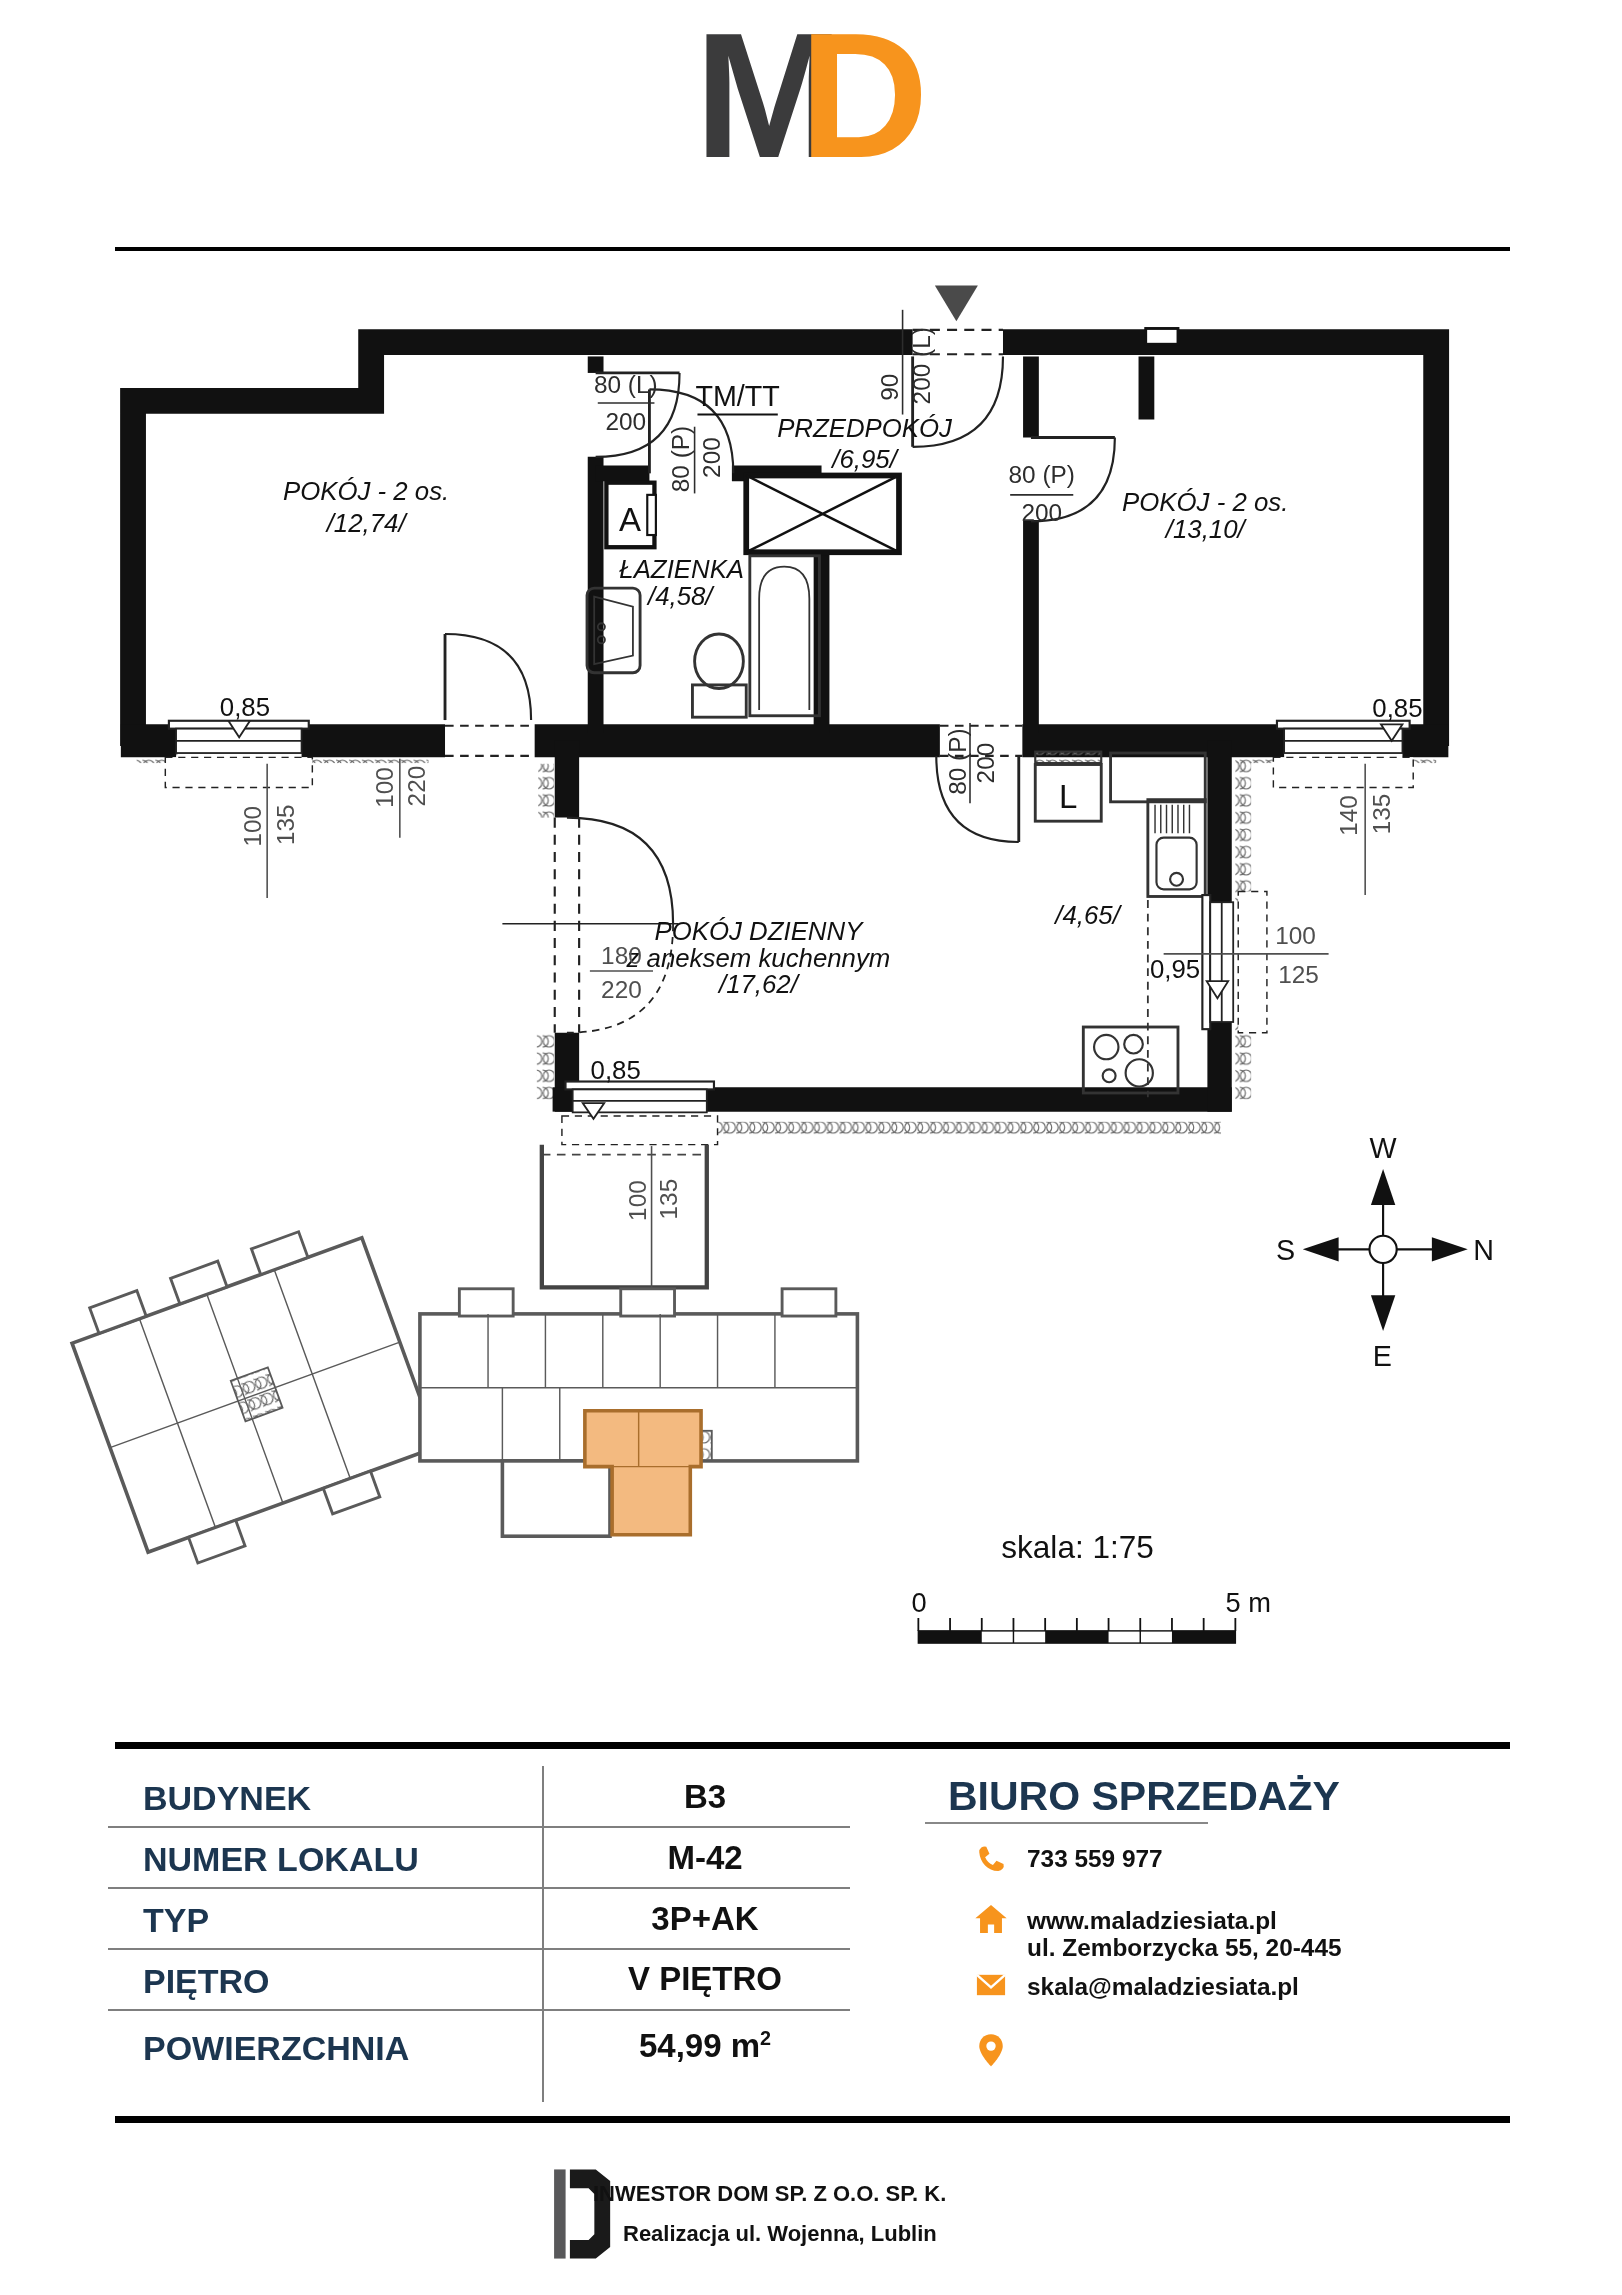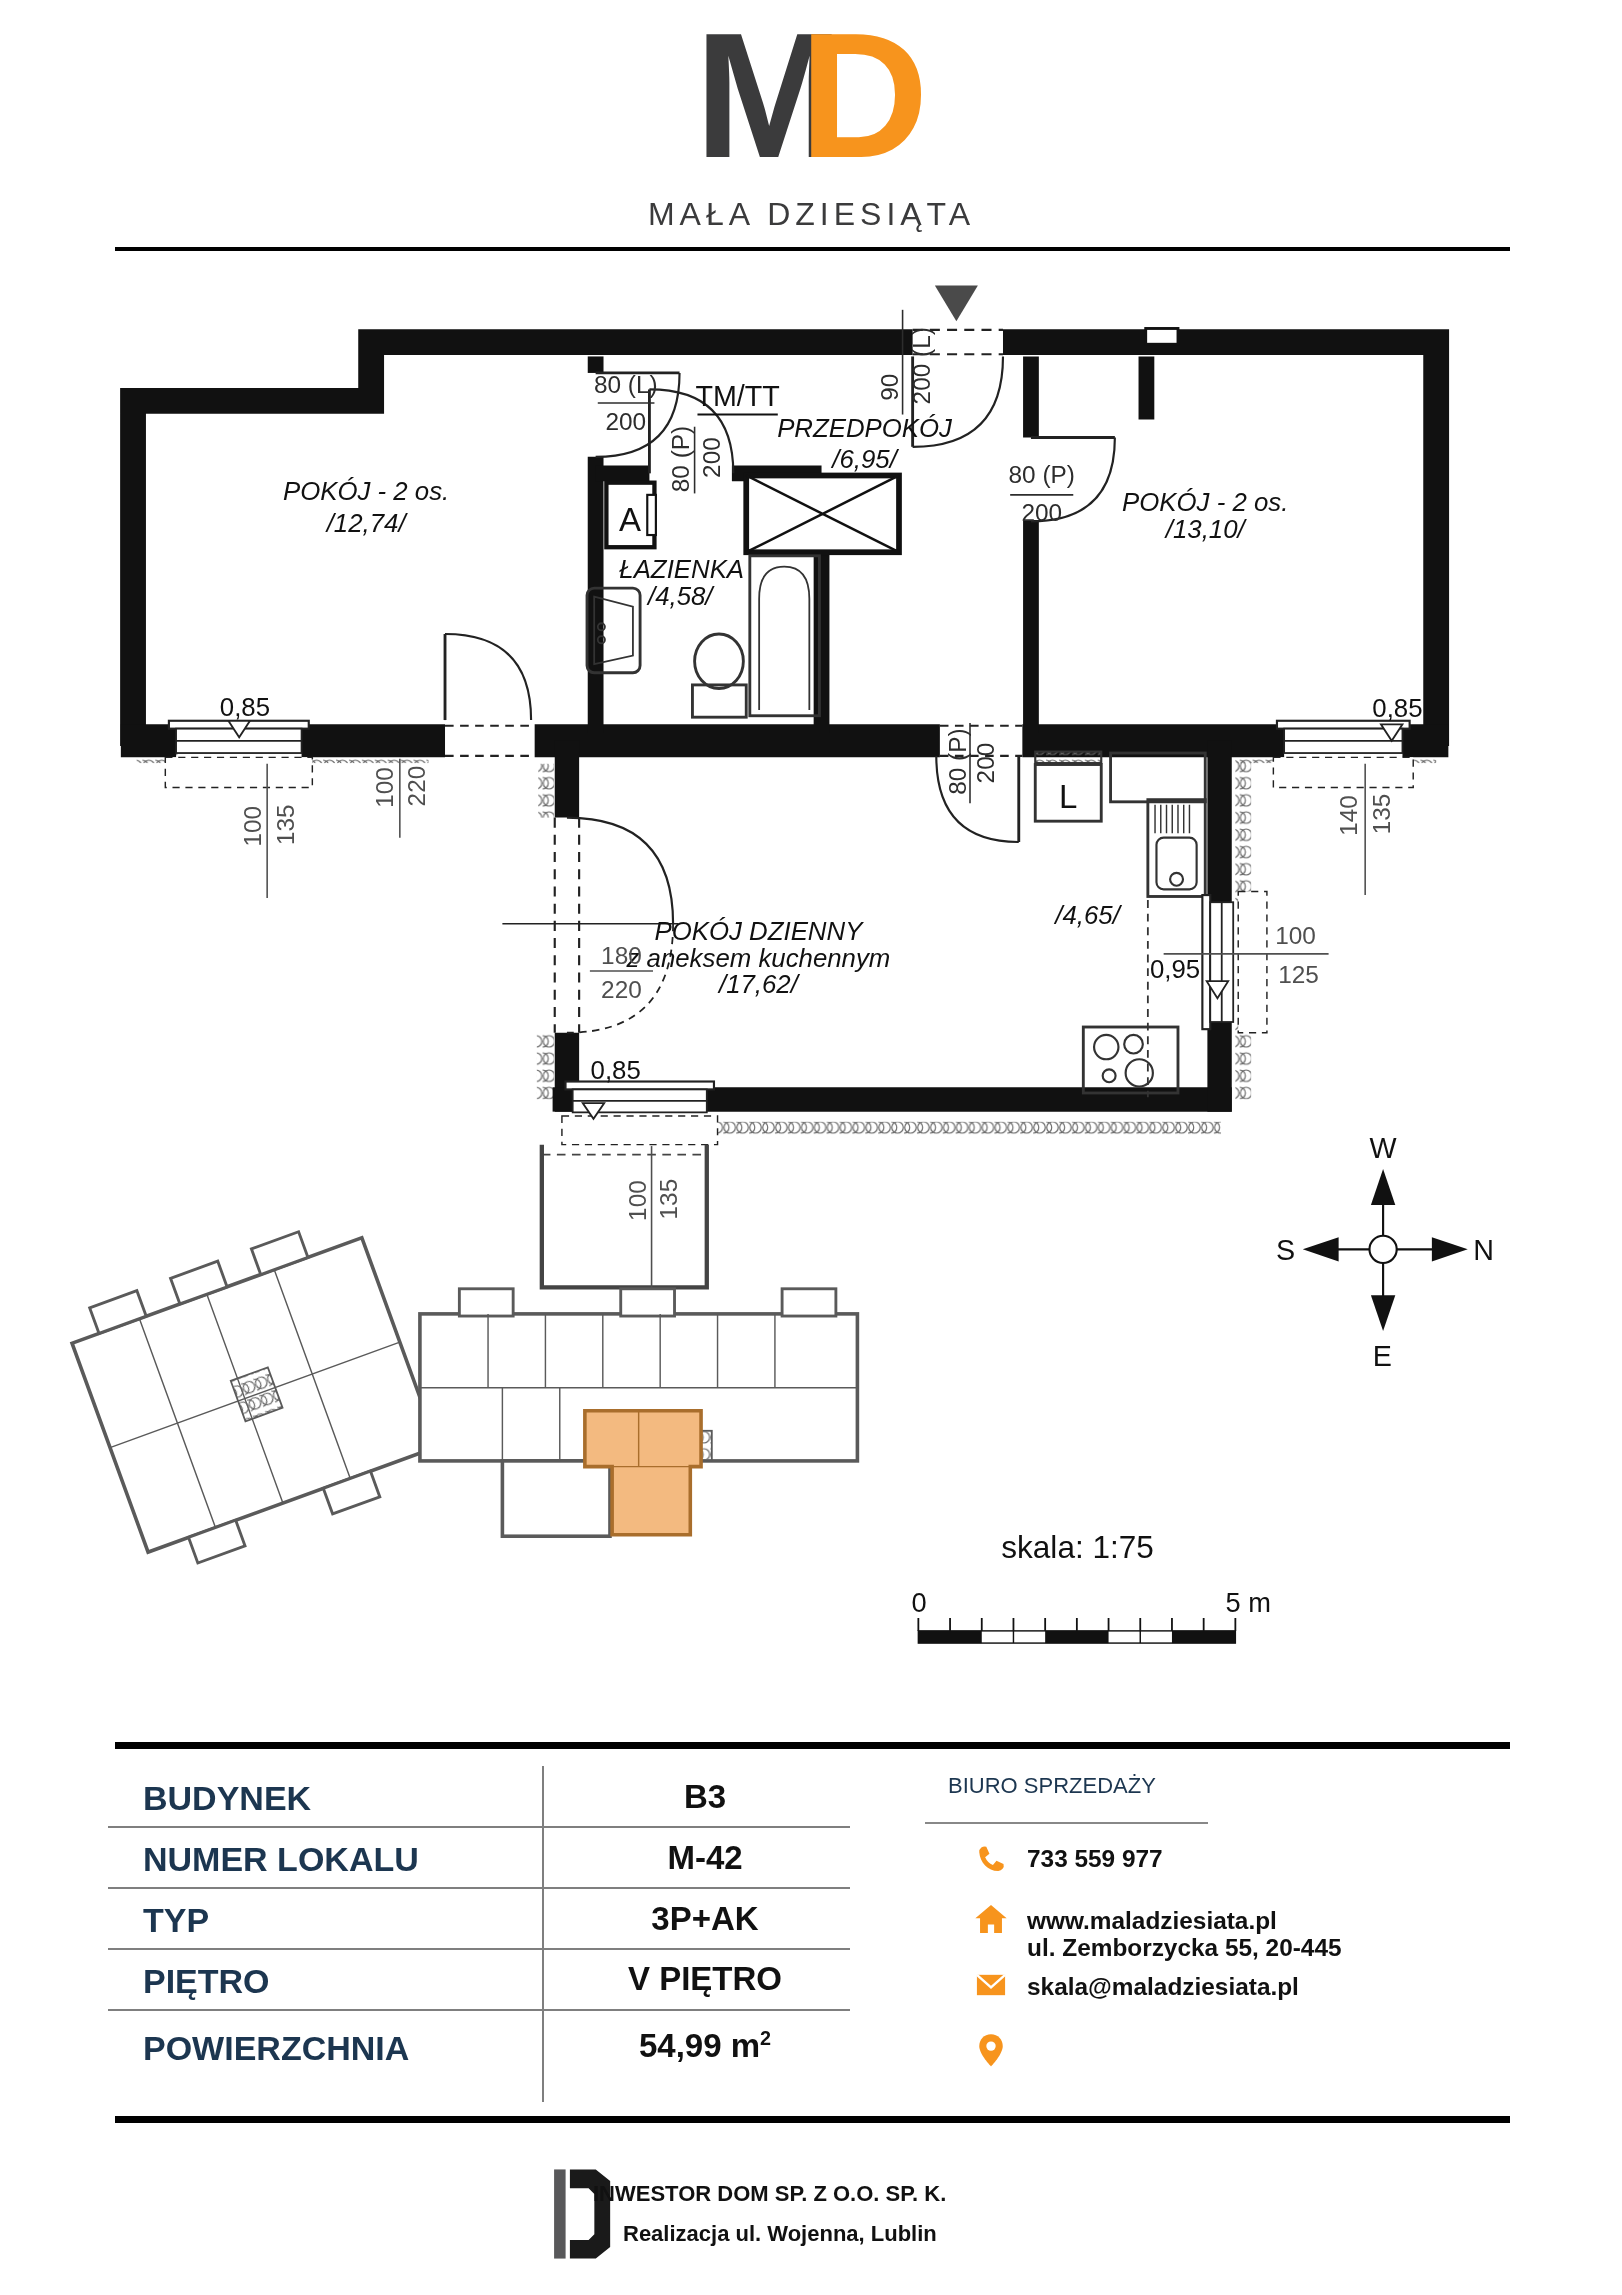--- a/index.html
+++ b/index.html
@@ -13,21 +13,21 @@
   .logo-d{font-size:179px;line-height:165px;font-weight:bold;color:#f7941d;margin-left:-37px;}
   .logo-sub{margin-top:4.3px;font-size:32px;letter-spacing:5px;color:#3b3b3c;}
   .rule{position:absolute;left:115px;width:1395px;background:#000;}
   
   .tbl-label{position:absolute;left:143px;font-size:34px;font-weight:bold;color:#1c3650;}
   .tbl-value{position:absolute;left:545px;width:304px;text-align:center;font-size:33px;font-weight:bold;color:#111;margin-left:8px;}
   .tbl-sep{position:absolute;left:108px;width:742px;height:2.2px;background:#7f7f7f;}
   .tbl-vline{position:absolute;left:542px;top:1766px;width:2.2px;height:336px;background:#7f7f7f;}
   sup{font-size:60%;}
   
-  .so-title{position:absolute;left:948px;top:1773px;font-size:22px;font-weight:normal;color:#1c3650;}
+  .so-title{position:absolute;left:948px;top:1773px;font-size:41px;font-weight:bold;color:#1c3650;}
   .so-underline{position:absolute;left:925px;top:1822px;width:283px;height:2.2px;background:#888;}
   .so-item-text{position:absolute;left:1027px;font-size:24.4px;font-weight:bold;color:#111;}
   .so-icon{position:absolute;left:973px;width:36px;height:36px;}
   
   .ft-company{position:absolute;left:593px;top:2181px;font-size:22px;font-weight:bold;color:#111;}
   .ft-real{position:absolute;left:623px;top:2221px;font-size:22px;font-weight:bold;color:#111;}
   
   svg text{font-family:"Liberation Sans",sans-serif;}
   .rm{font-size:36px;font-style:italic;fill:#111;}
   .shaft{font-size:40px;fill:#111;}
@@ -42,21 +42,20 @@
 </head>
 <body>
 
 <div id="page">
 
   <div id="logo" class="abs">
     <div class="logo-row">
       <span class="logo-m">M</span>
         <span class="logo-d">D</span>
     </div>
-    <div class="logo-sub">MAŁA DZIESIĄTA</div>
   </div>
 
   <div class="rule" style="top:247px;height:4.3px;"></div>
 
   <svg class="abs" style="left:0;top:0;" width="1623" height="2295" viewBox="0 0 2262 3200">
     <defs>
       <pattern id="ins" width="18" height="24" patternUnits="userSpaceOnUse">
         <circle cx="9" cy="12" r="8" fill="none" stroke="#666" stroke-width="1.6"></circle>
         <circle cx="0" cy="12" r="8" fill="none" stroke="#666" stroke-width="1.6"></circle>
       </pattern>

